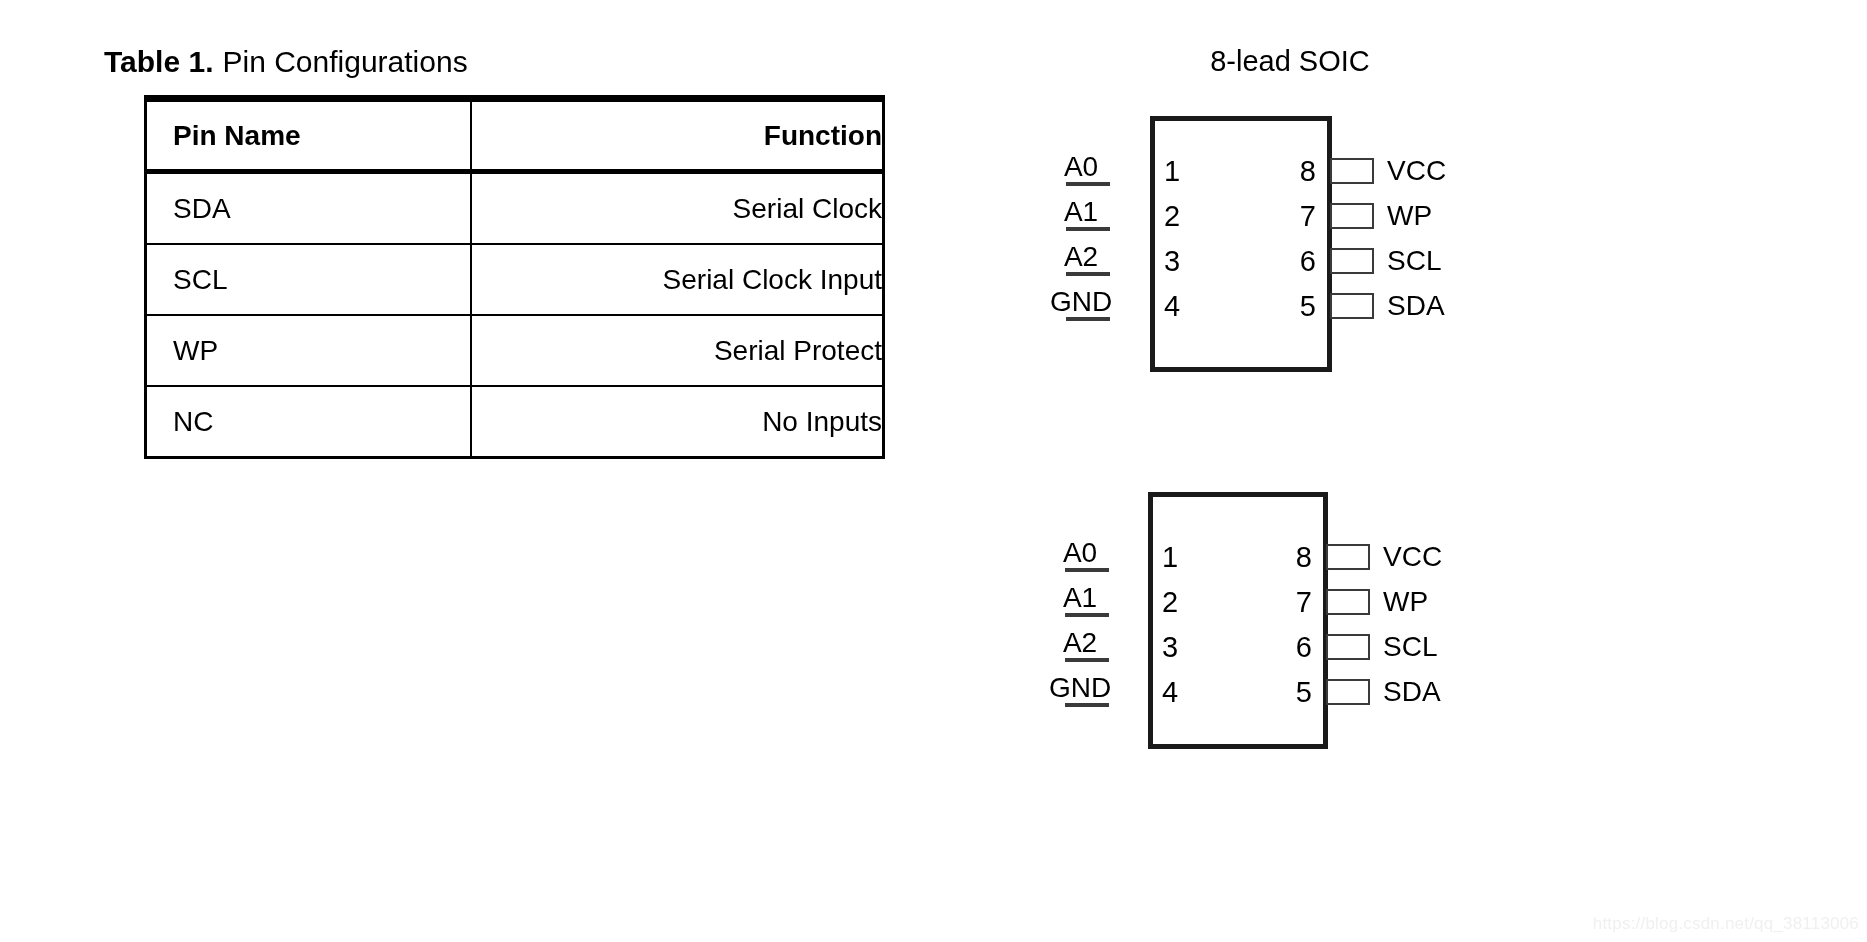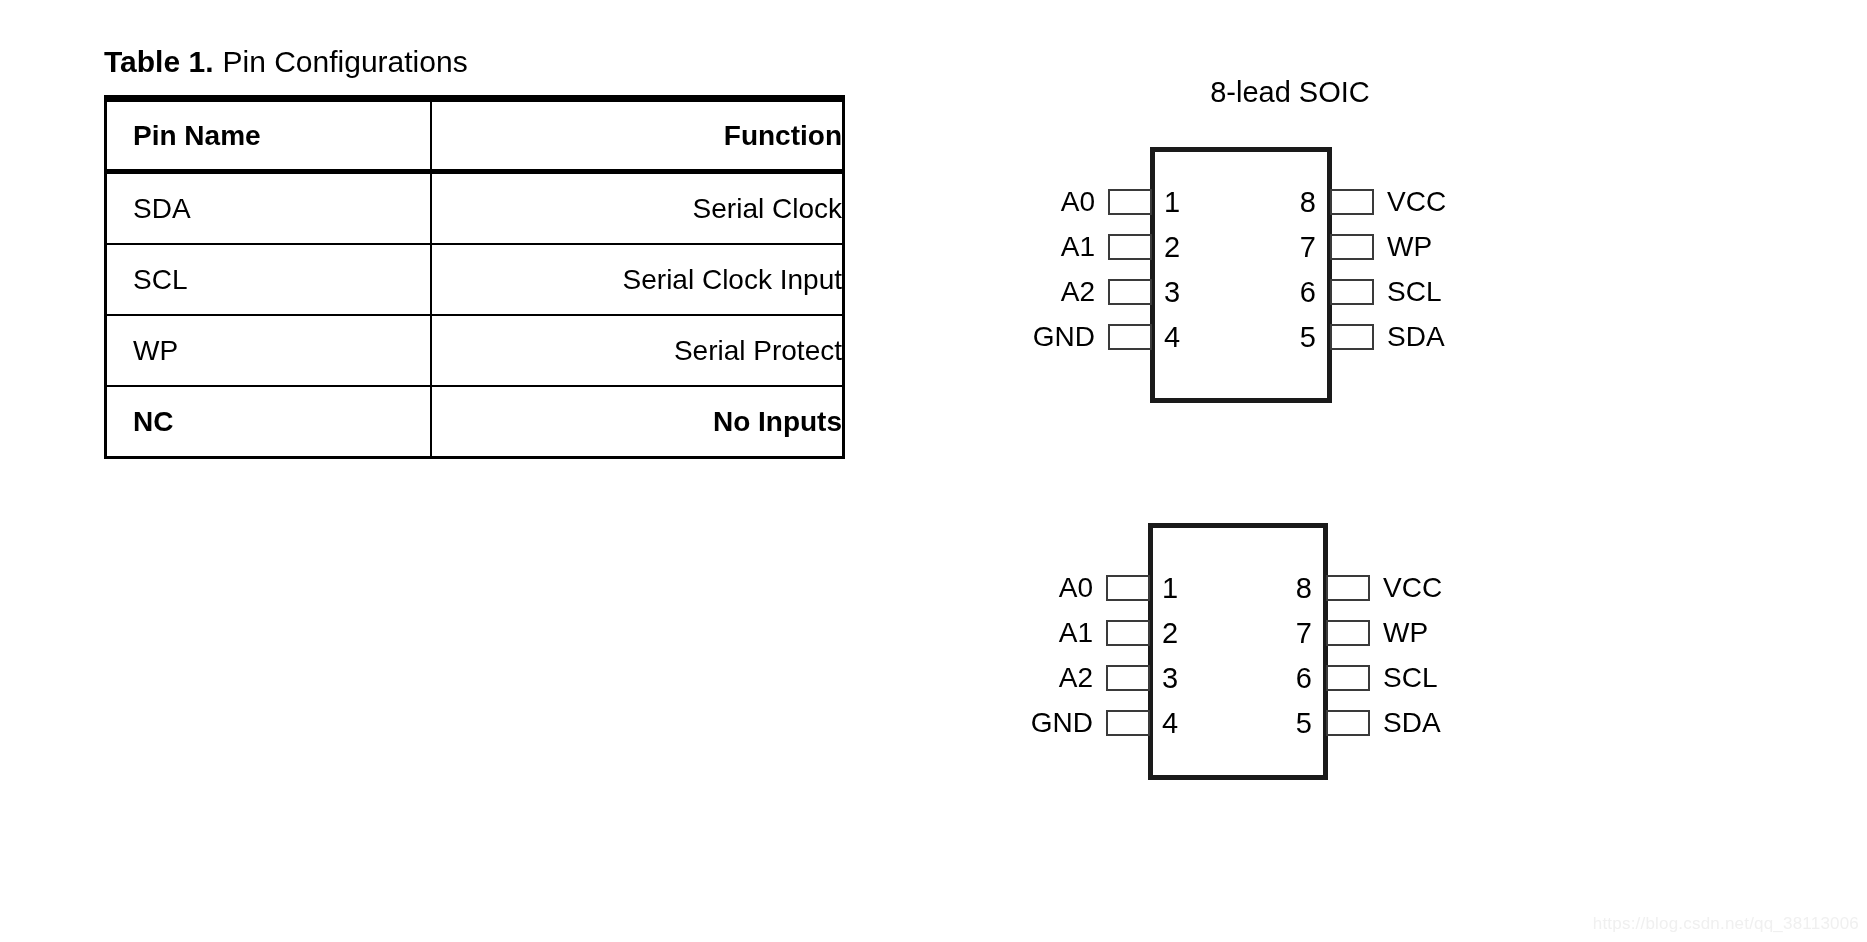--- a/index.html
+++ b/index.html
@@ -23,62 +23,63 @@
   .table-caption .cap-rest{font-weight:normal;margin-left:9px;}
 
   table.pin-table{
     border-collapse:collapse;
     width:738px;
     table-layout:fixed;
     border-top:7px solid #000;
     border-left:3px solid #000;
     border-right:3px solid #000;
     border-bottom:3px solid #000;
+    margin-left:40px;
   }
   table.pin-table col.c1{width:325px;}
   table.pin-table col.c2{width:413px;}
   table.pin-table th, table.pin-table td{
     border-right:2px solid #000;
     border-bottom:2px solid #000;
     padding:0 0 0 26px;
     height:69px;
     text-align:left;
     vertical-align:middle;
     font-size:28px;
     font-weight:normal;
   }
   table.pin-table th:last-child, table.pin-table td:last-child{border-right:none;text-align:right;}
   table.pin-table thead th{
     font-weight:bold;
     height:67px;
     border-bottom:5px solid #000;
   }
-  table.pin-table tbody tr:last-child td{border-bottom:none;font-weight:bold;}
+  table.pin-table tbody tr:last-child td{border-bottom:none;}
 
   
-  .pkg{position:absolute;margin-top:31px;}
+  .pkg{position:absolute;}
   .pkg-title{
     position:absolute;left:0;top:0;width:100%;
     text-align:center;font-size:29px;line-height:34px;white-space:nowrap;
   }
   .pkg-diagram{position:absolute;left:0;}
   .chip-body{
     position:absolute;
     border:5px solid #1a1a1a;
     background:#ffffff;
     box-sizing:border-box;
     z-index:2;
   }
   .pin-row{
     position:absolute;
     display:flex;align-items:center;
     height:30px;
     z-index:3;
   }
-  .pin-row.left{justify-content:flex-end;}
+  .pin-row.left{flex-direction:column;justify-content:flex-end;}
   .pin-row.right{flex-direction:row;justify-content:flex-start;}
   .pin-name{
     font-size:28px;line-height:30px;white-space:nowrap;
   }
   .pin-lead{
     width:44px;height:26px;
     border:2px solid #3a3a3a;
     background:#ffffff;
     box-sizing:border-box;
   }

